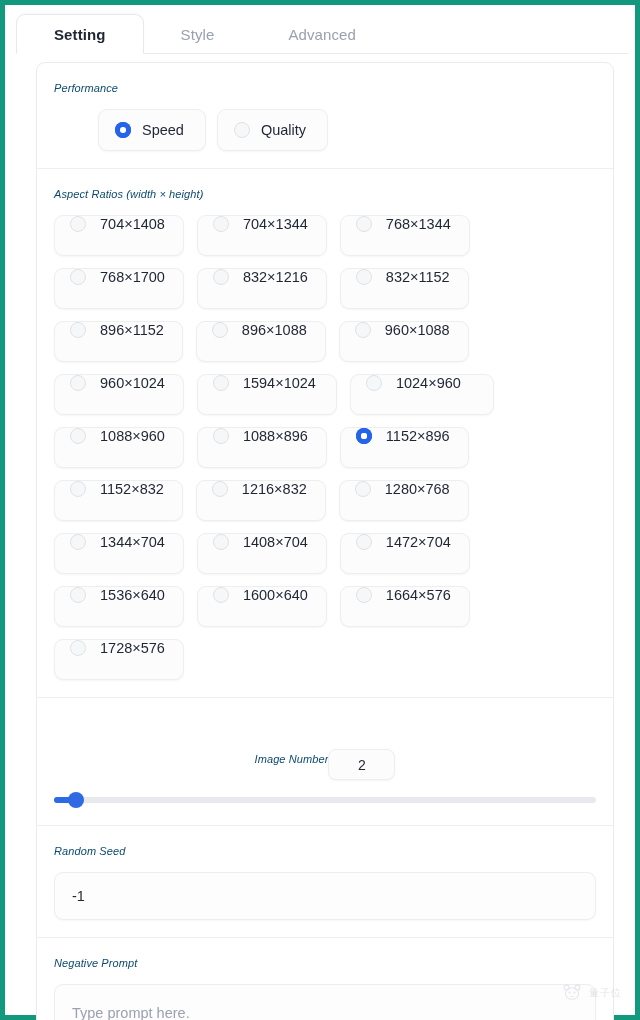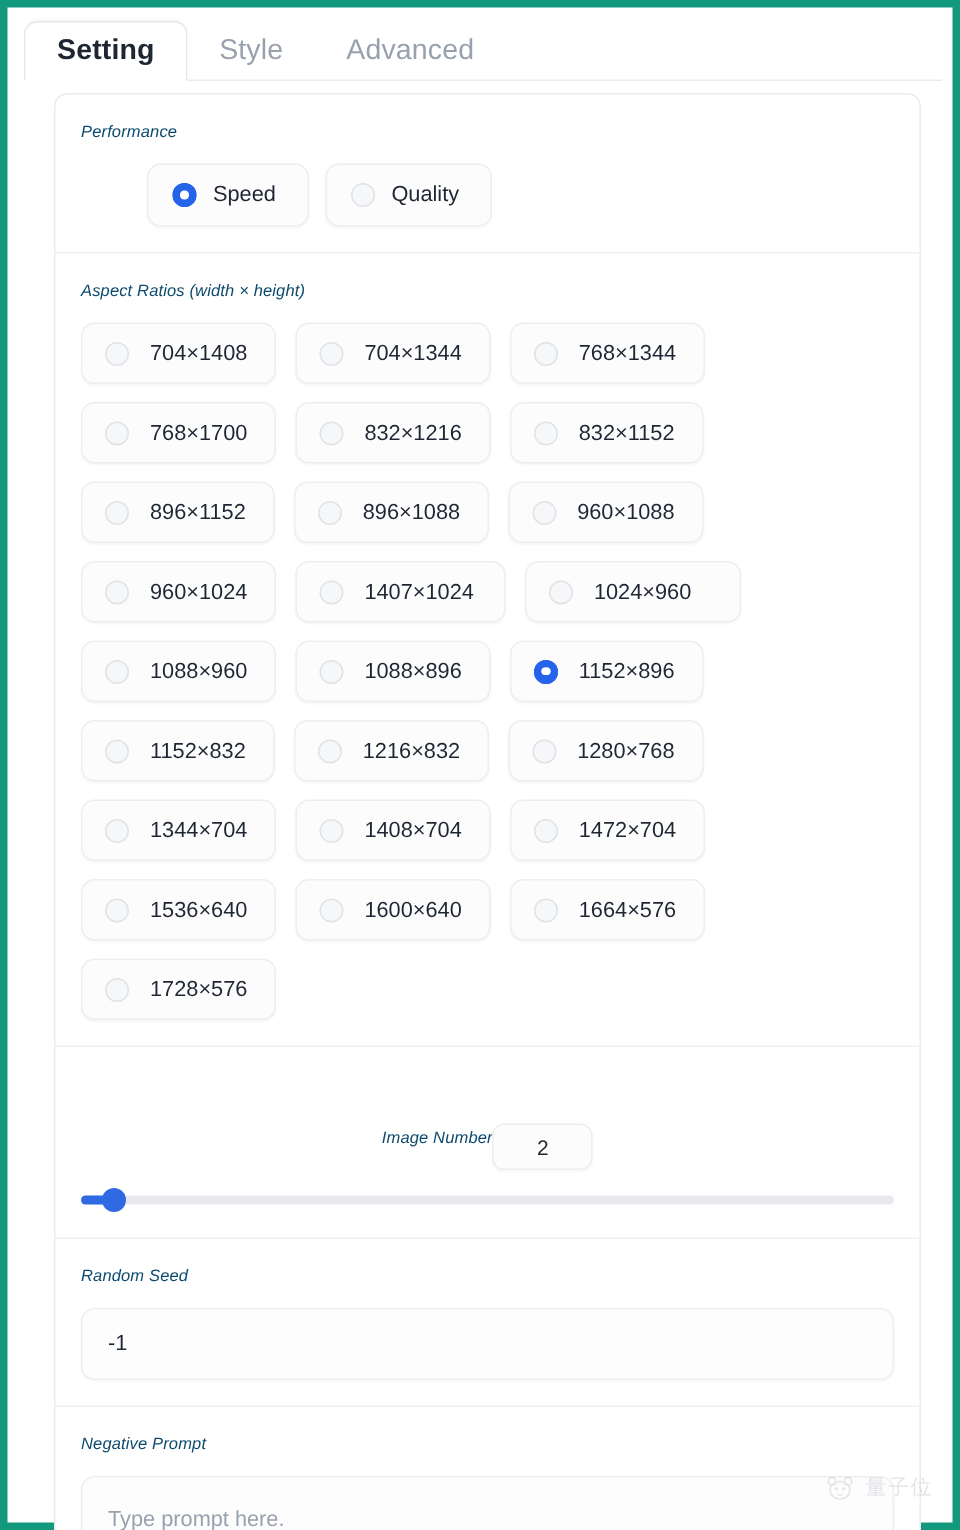--- a/index.html
+++ b/index.html
@@ -26,23 +26,23 @@
     position: absolute;
     left: 11px; top: 9px;
     width: 612px; height: 40px;
     display: flex;
     align-items: stretch;
   }
   .tab {
     display: flex;
     align-items: center;
     justify-content: center;
-    font-size: 19px;
+    font-size: 15px;
     color: #9aa1ae;
-    padding: 0 21px;
+    padding: 0 37px;
     cursor: pointer;
     letter-spacing: .1px;
   }
   .tab.active {
     color: #1f2633;
     font-weight: 700;
     background: #ffffff;
     border: 1px solid #e6e8eb;
     border-bottom: 1px solid #ffffff;
     border-radius: 9px 9px 0 0;
@@ -120,21 +120,21 @@
   }
 
   
   .argrid {
     display: flex;
     flex-wrap: wrap;
     gap: 12px 13px;
   }
   .ar {
     display: inline-flex;
-    align-items: center;
+    align-items: flex-start;
     gap: 14px;
     height: 41px;
     padding: 0 18px 0 15px;
     border: 1px solid #eceef0;
     border-radius: 9px;
     background: #fcfcfd;
     box-shadow: 0 1px 2px rgba(16,24,40,.045);
     cursor: pointer;
     font-size: 14.5px;
     color: #1f2633;
@@ -215,21 +215,21 @@
   .watermark {
     position: absolute;
     right: 13px; bottom: 14px;
     display: flex;
     align-items: center;
     gap: 6px;
     opacity: .42;
     pointer-events: none;
   }
   .wm-text {
-    font-size: 14px;
+    font-size: 10px;
     color: #b9bec6;
     letter-spacing: 1px;
   }
 </style>
 </head>
 <body>
 
 <div class="frame">
 
   <div class="tabline"></div>
@@ -300,21 +300,21 @@
           <div class="ar">
             <span class="radio"></span>
             <span>960×1088</span>
           </div>
           <div class="ar">
             <span class="radio"></span>
             <span>960×1024</span>
           </div>
           <div class="ar wide">
             <span class="radio"></span>
-            <span>1407×1024</span>
+            <span>1594×1024</span>
           </div>
           <div class="ar xwide">
             <span class="radio"></span>
             <span>1024×960</span>
           </div>
           <div class="ar">
             <span class="radio"></span>
             <span>1088×960</span>
           </div>
           <div class="ar">

